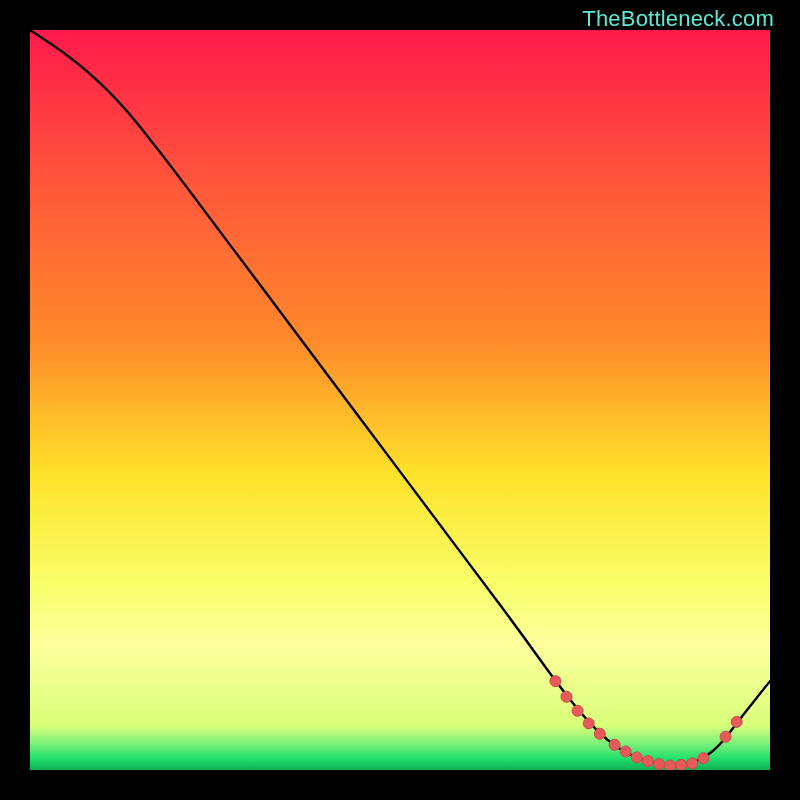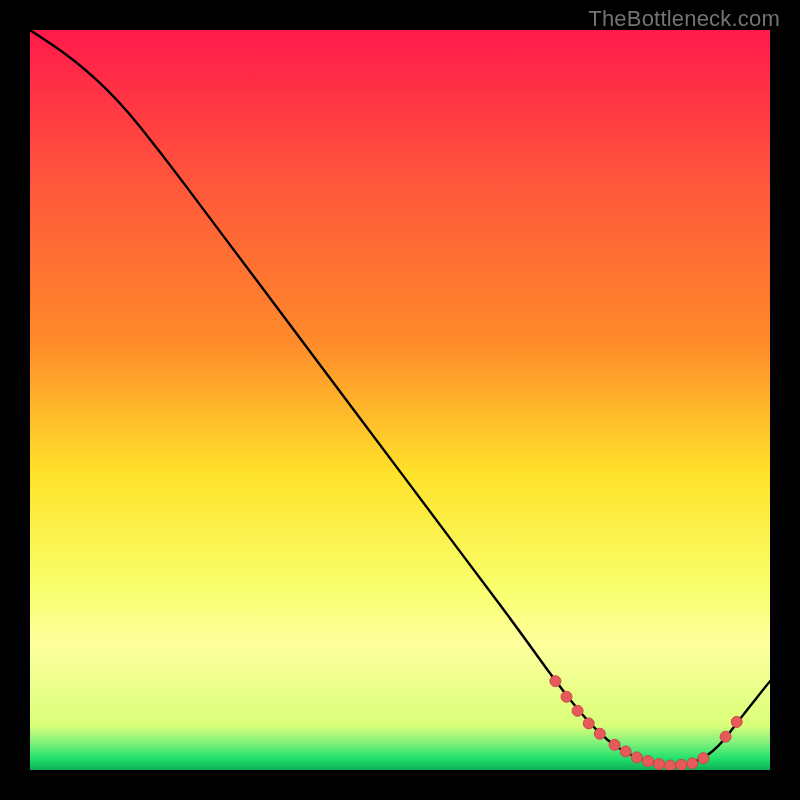--- a/index.html
+++ b/index.html
@@ -13,22 +13,22 @@
   }
   .frame {
     position: relative;
     width: 800px;
     height: 800px;
     background: #000;
   }
   .attribution {
     position: absolute;
     top: 6px;
-    right: 20px;
-    color: #737373;
+    right: 26px;
+    color: #5eead4;
     font-size: 22px;
     font-weight: 400;
     letter-spacing: 0.2px;
     user-select: none;
   }
   .plot {
     position: absolute;
     left: 30px;
     top: 30px;
     width: 740px;

